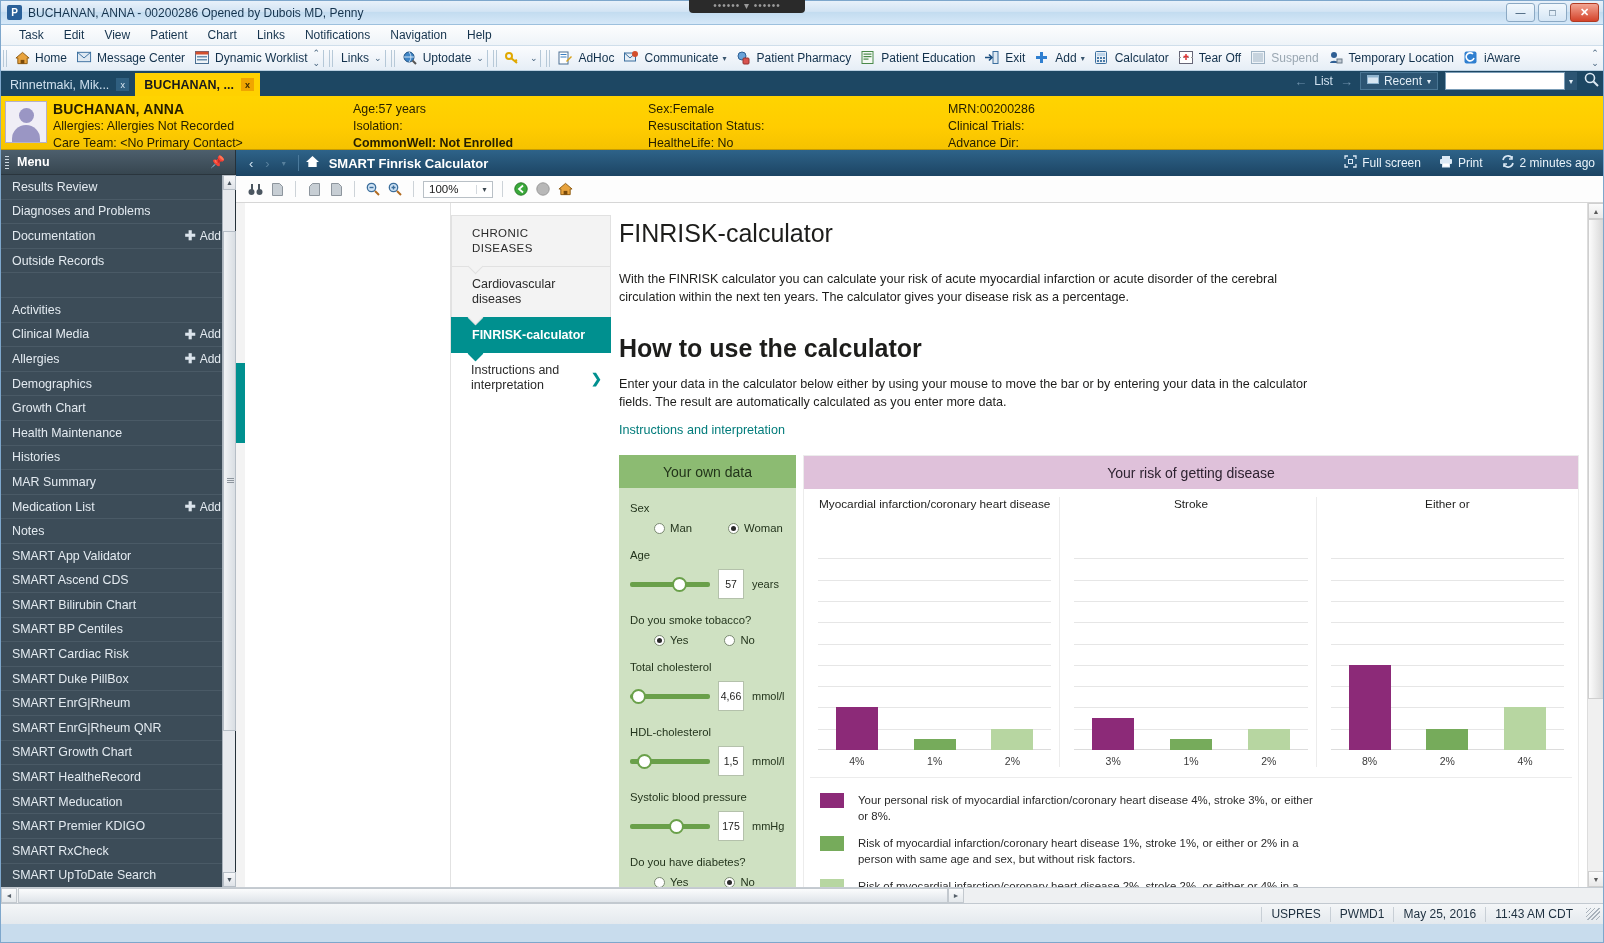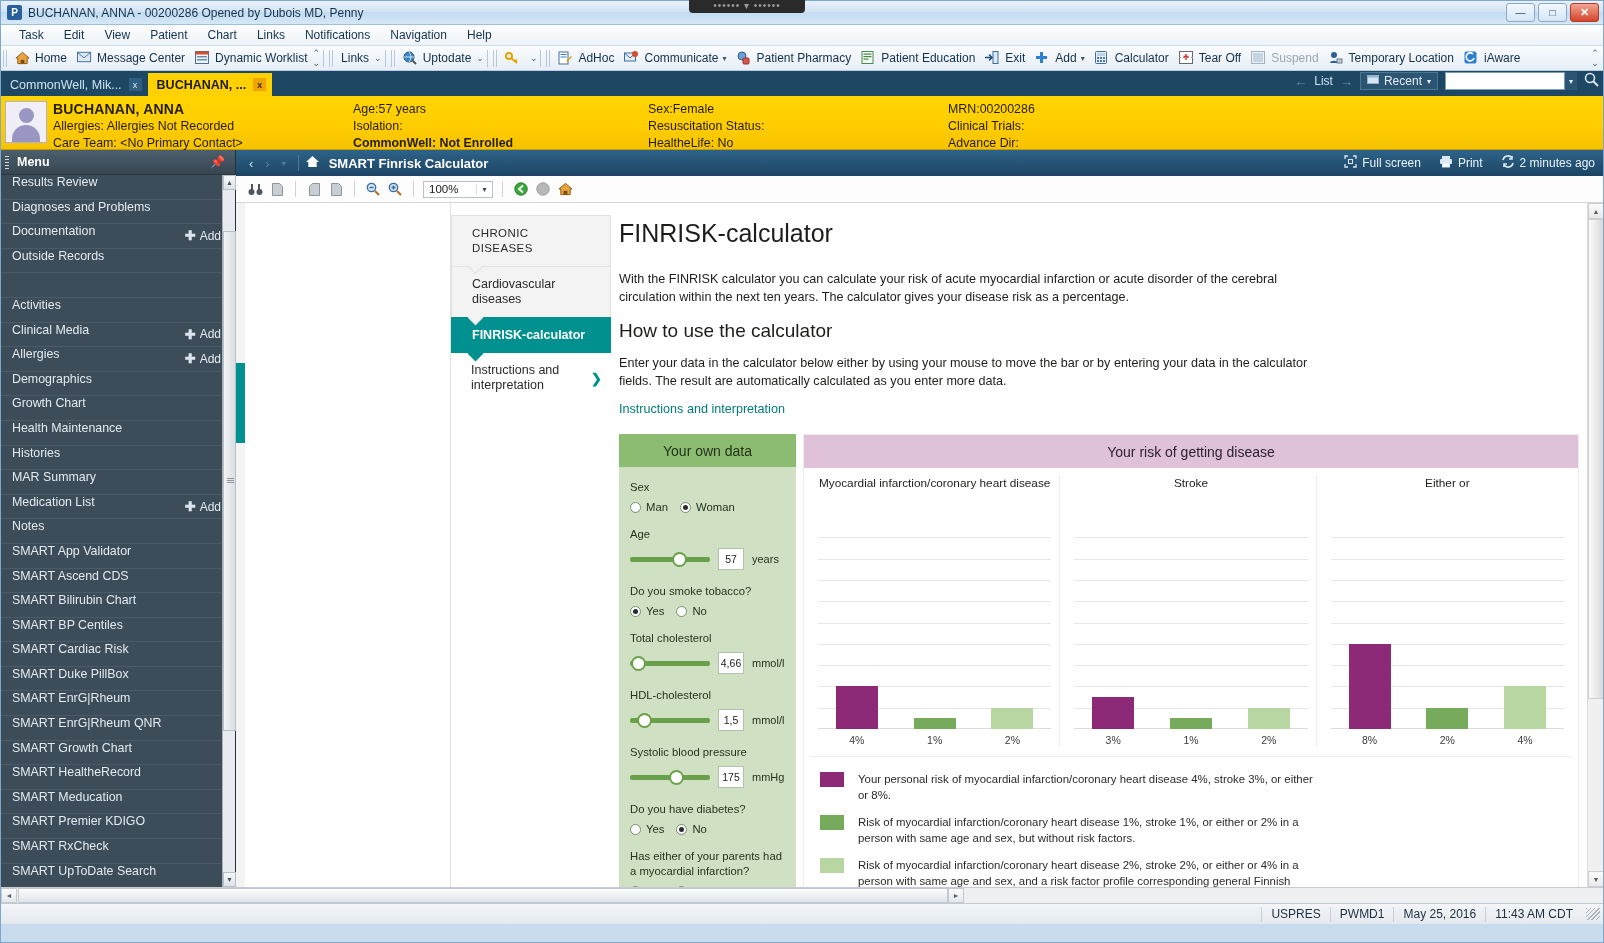--- a/index.html
+++ b/index.html
@@ -97,21 +97,21 @@
   
   .menupane { width:235px; background:#3c4c58; display:flex; flex-direction:column;
     position:relative; border-right:1px solid #25313a; }
   .menuhdr { height:25px; background:linear-gradient(to bottom,#4d5f6d,#374650);
     display:flex; align-items:center; color:#fff; font-weight:bold; font-size:12.5px;
     padding-left:16px; border-bottom:1px solid #2a353d; position:relative; }
   .menuhdr .grip { position:absolute; left:4px; top:6px; width:4px; height:13px;
     background:repeating-linear-gradient(to bottom,#cdd8e0 0 1px,transparent 1px 3px); }
   .menuhdr .pin { position:absolute; right:10px; top:5px; color:#dfe8ef; font-size:12px; }
   .menulist { flex:1; overflow:hidden; position:relative; }
-  .mrow { height:24.6px; display:flex; justify-content:space-between;
+  .mrow { height:24.6px; display:flex; align-items:center; justify-content:space-between;
     padding:0 14px 0 11px; border-bottom:1px solid #4a5a66; color:#e3eaf0; font-size:12.4px; }
   .mrow.blank { color:transparent; }
   .mrow .add { display:flex; align-items:center; gap:4px; color:#e3eaf0; font-size:12px; }
   .plus { color:#dbe4ec; font-weight:bold; font-size:13px; }
   .menuscroll { position:absolute; right:0; top:25px; width:13px; height:712px;
     background:#e7eaee; border-left:1px solid #aab3bc; }
   .ms-up, .ms-dn { width:13px; height:15px; background:linear-gradient(to bottom,#f6f7f9,#dfe3e8);
     border:1px solid #b6bec6; font-size:7px; color:#4b5660; display:flex;
     align-items:center; justify-content:center; }
   .ms-dn { position:absolute; bottom:0; }
@@ -158,41 +158,41 @@
     background:inherit; border-right:1px solid #e1e1e1; border-bottom:1px solid #e1e1e1;
     transform:rotate(45deg); z-index:2; }
   .sn-item.active .sn-notch { background:#00908f; border-color:#00908f; }
   .sn-chev { position:absolute; right:9px; top:50%; transform:translateY(-50%);
     color:#00908f; font-weight:bold; font-size:13px; }
 
   .bmain { flex:1; padding:16px 24px 0 0; overflow:hidden; position:relative; }
   .h1 { font-size:25px; font-weight:normal; color:#1d1d1b; margin:0 0 22px 0; }
   .para { font-size:12.6px; line-height:18px; color:#1d1d1b; margin:0 0 12px 0;
     max-width:715px; }
-  .h2 { font-size:19px; font-weight:normal; color:#1d1d1b; margin:14px 0 12px 0; }
+  .h2 { font-size:25px; font-weight:bold; color:#1d1d1b; margin:28px 0 12px 0; }
   .link { color:#007b7a; font-size:12.6px; text-decoration:none; }
 
   
   .calcwrap { margin-top:18px; display:flex; gap:7px; }
   .owndata { width:177px; background:#cfe1c2; flex:none; }
   .odhdr { height:33px; background:#8cbb72; color:#22341a; font-size:14px;
     display:flex; align-items:center; justify-content:center; }
   .odbody { padding:13px 11px 10px 11px; }
   .fld { margin-bottom:14px; }
   .flabel { font-size:11.3px; color:#24351d; margin-bottom:6px; line-height:15px; }
   .radios { display:flex; gap:12px; align-items:center; }
-  .rad { display:flex; align-items:center; gap:5px; font-size:11.3px; color:#24351d; }
+  .rad { display:flex; align-items:center; gap:5px; font-size:11.3px; color:#24351d;margin-left:24px; }
   .rcircle { width:11px; height:11px; border-radius:50%; background:#fff;
     border:1px solid #7b8a72; display:flex; align-items:center; justify-content:center; }
   .rcircle.on::after { content:""; width:5px; height:5px; border-radius:50%; background:#2a2a2a; }
   .sliderrow { display:flex; align-items:center; gap:8px; }
   .slider { position:relative; width:80px; height:5px; background:#6aa04a; border-radius:2px; }
   .knob { position:absolute; top:-5px; width:15px; height:15px; border-radius:50%;
     background:#fff; border:2px solid #6aa04a; }
-  .numbox { width:26px; height:22px; background:#fff; border:1px solid #b4c1ab;
+  .numbox { width:26px; height:30px; background:#fff; border:1px solid #b4c1ab;
     font-size:10.5px; color:#1d1d1b; display:flex; align-items:center;
     justify-content:center; }
   .unit { font-size:11px; color:#24351d; }
 
   .riskpanel { flex:1; background:#fff; border:1px solid #ececec; }
   .rphdr { height:33px; background:#dfc1da; color:#2d2230; font-size:14px;
     display:flex; align-items:center; justify-content:center; }
   .charts { display:flex; padding:8px 6px 0 6px; gap:6px; }
   .chart { flex:1; border-right:1px solid #ececec; padding:0 8px; }
   .chart:last-child { border-right:none; }
@@ -446,21 +446,21 @@
             <path d="M9 3 A4 4 0 1 0 10 7" stroke="#fff" stroke-width="1.6" fill="none"></path>
           </svg>
       </span>
       <span>iAware</span>
     </div>
     <div class="tb-overflow">⌃<br>⌄</div>
   </div>
 
   <div class="tabrow">
     <div class="ptab">
-      <span>CommonWell, Mik...</span>
+      <span>Rinnetmaki, Mik...</span>
       <span class="xbtn">x</span>
     </div>
     <div class="ptab active">
       <span>BUCHANAN, ...</span>
       <span class="xbtn">x</span>
     </div>
     <div class="tabright">
       <span class="arrowb">←</span>
       <span>List</span>
       <span class="arrowb">→</span>

